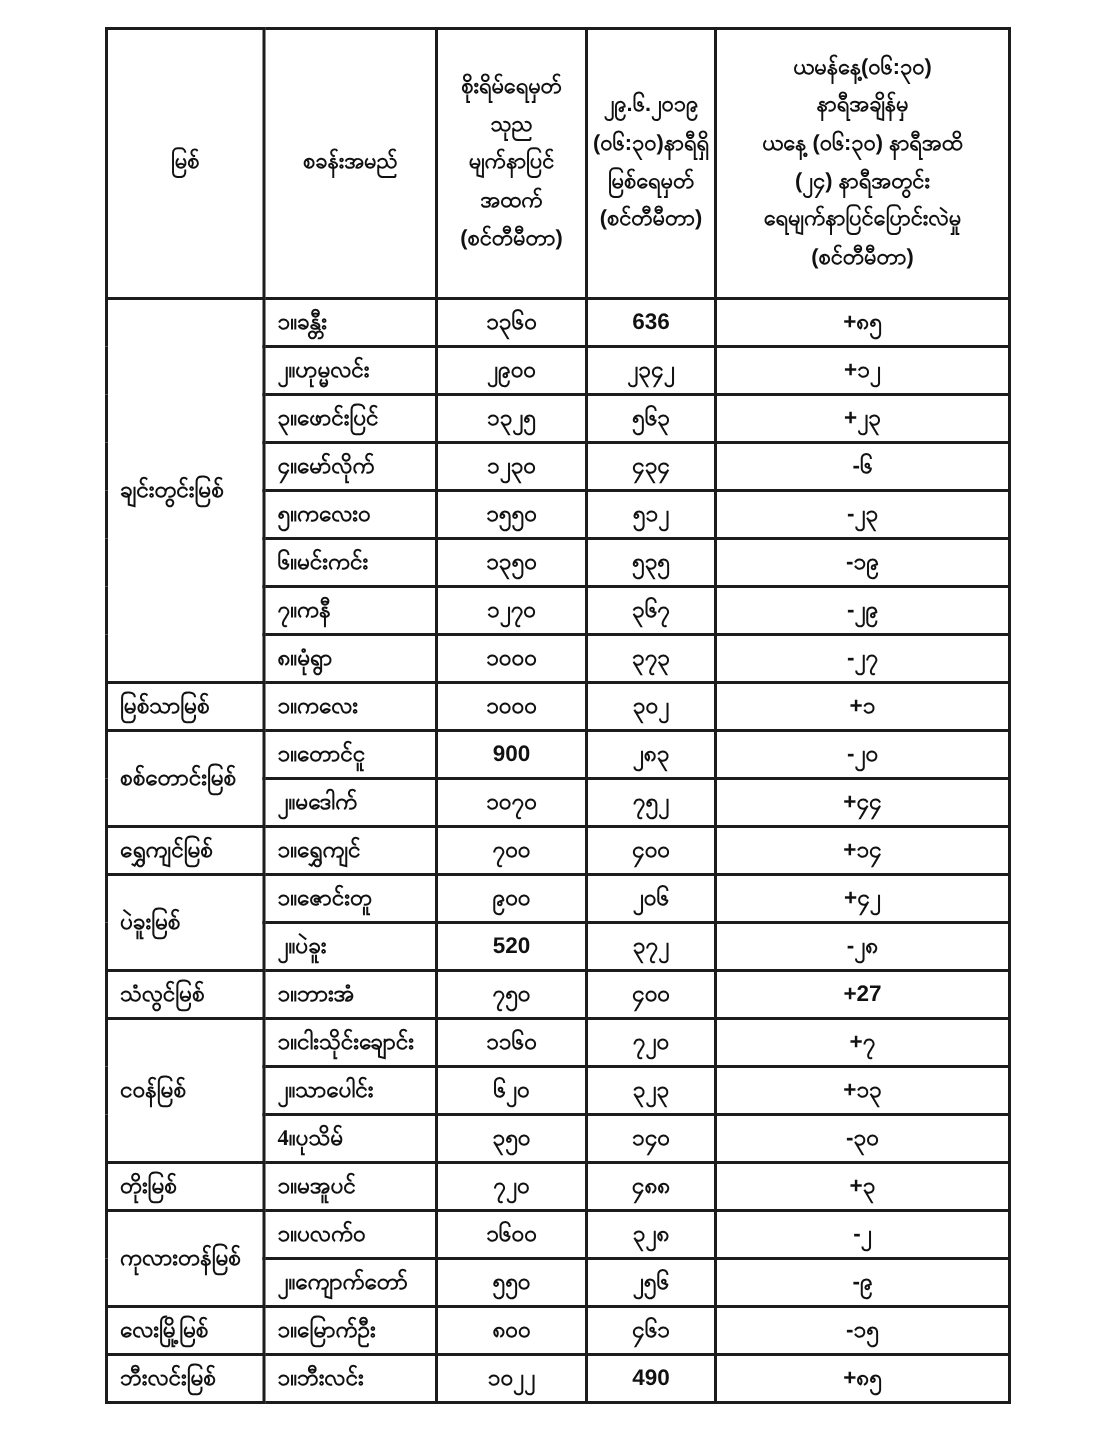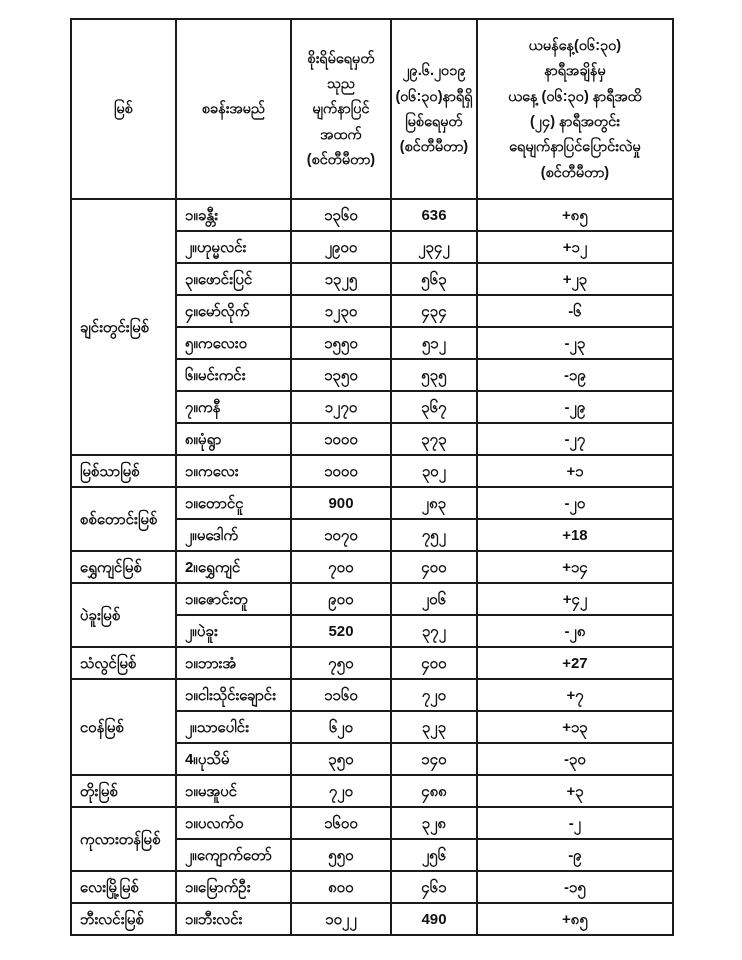--- a/index.html
+++ b/index.html
@@ -46,20 +46,21 @@
     vertical-align: middle;
     line-height: 1.2;
   }
   .river-cell {
     text-align: left;
     padding-left: 8px !important;
   }
   .station-cell {
     text-align: left;
     padding-left: 8px !important;
+    font-family: Liberation Serif, serif;
   }
   .num-cell {
     text-align: center;
   }
   col.c-river   { width: 105px; }
   col.c-station { width: 115px; }
   col.c-danger  { width: 100px; }
   col.c-observed{ width: 86px;  }
   col.c-change  { width: 196px; }
 </style>
@@ -145,25 +146,25 @@
           <td rowspan="2" class="river-cell">စစ်တောင်းမြစ်</td>
           <td class="station-cell">၁။တောင်ငူ</td>
           <td class="num-cell">900</td>
           <td class="num-cell">၂၈၃</td>
           <td class="num-cell">-၂၀</td>
         </tr>
         <tr>
           <td class="station-cell">၂။မဒေါက်</td>
           <td class="num-cell">၁၀၇၀</td>
           <td class="num-cell">၇၅၂</td>
-          <td class="num-cell">+18</td>
+          <td class="num-cell">+၄၄</td>
         </tr>
         <tr>
           <td rowspan="1" class="river-cell">ရွှေကျင်မြစ်</td>
-          <td class="station-cell">2။ရွှေကျင်</td>
+          <td class="station-cell">၁။ရွှေကျင်</td>
           <td class="num-cell">၇၀၀</td>
           <td class="num-cell">၄၀၀</td>
           <td class="num-cell">+၁၄</td>
         </tr>
         <tr>
           <td rowspan="2" class="river-cell">ပဲခူးမြစ်</td>
           <td class="station-cell">၁။ဇောင်းတူ</td>
           <td class="num-cell">၉၀၀</td>
           <td class="num-cell">၂၀၆</td>
           <td class="num-cell">+၄၂</td>

